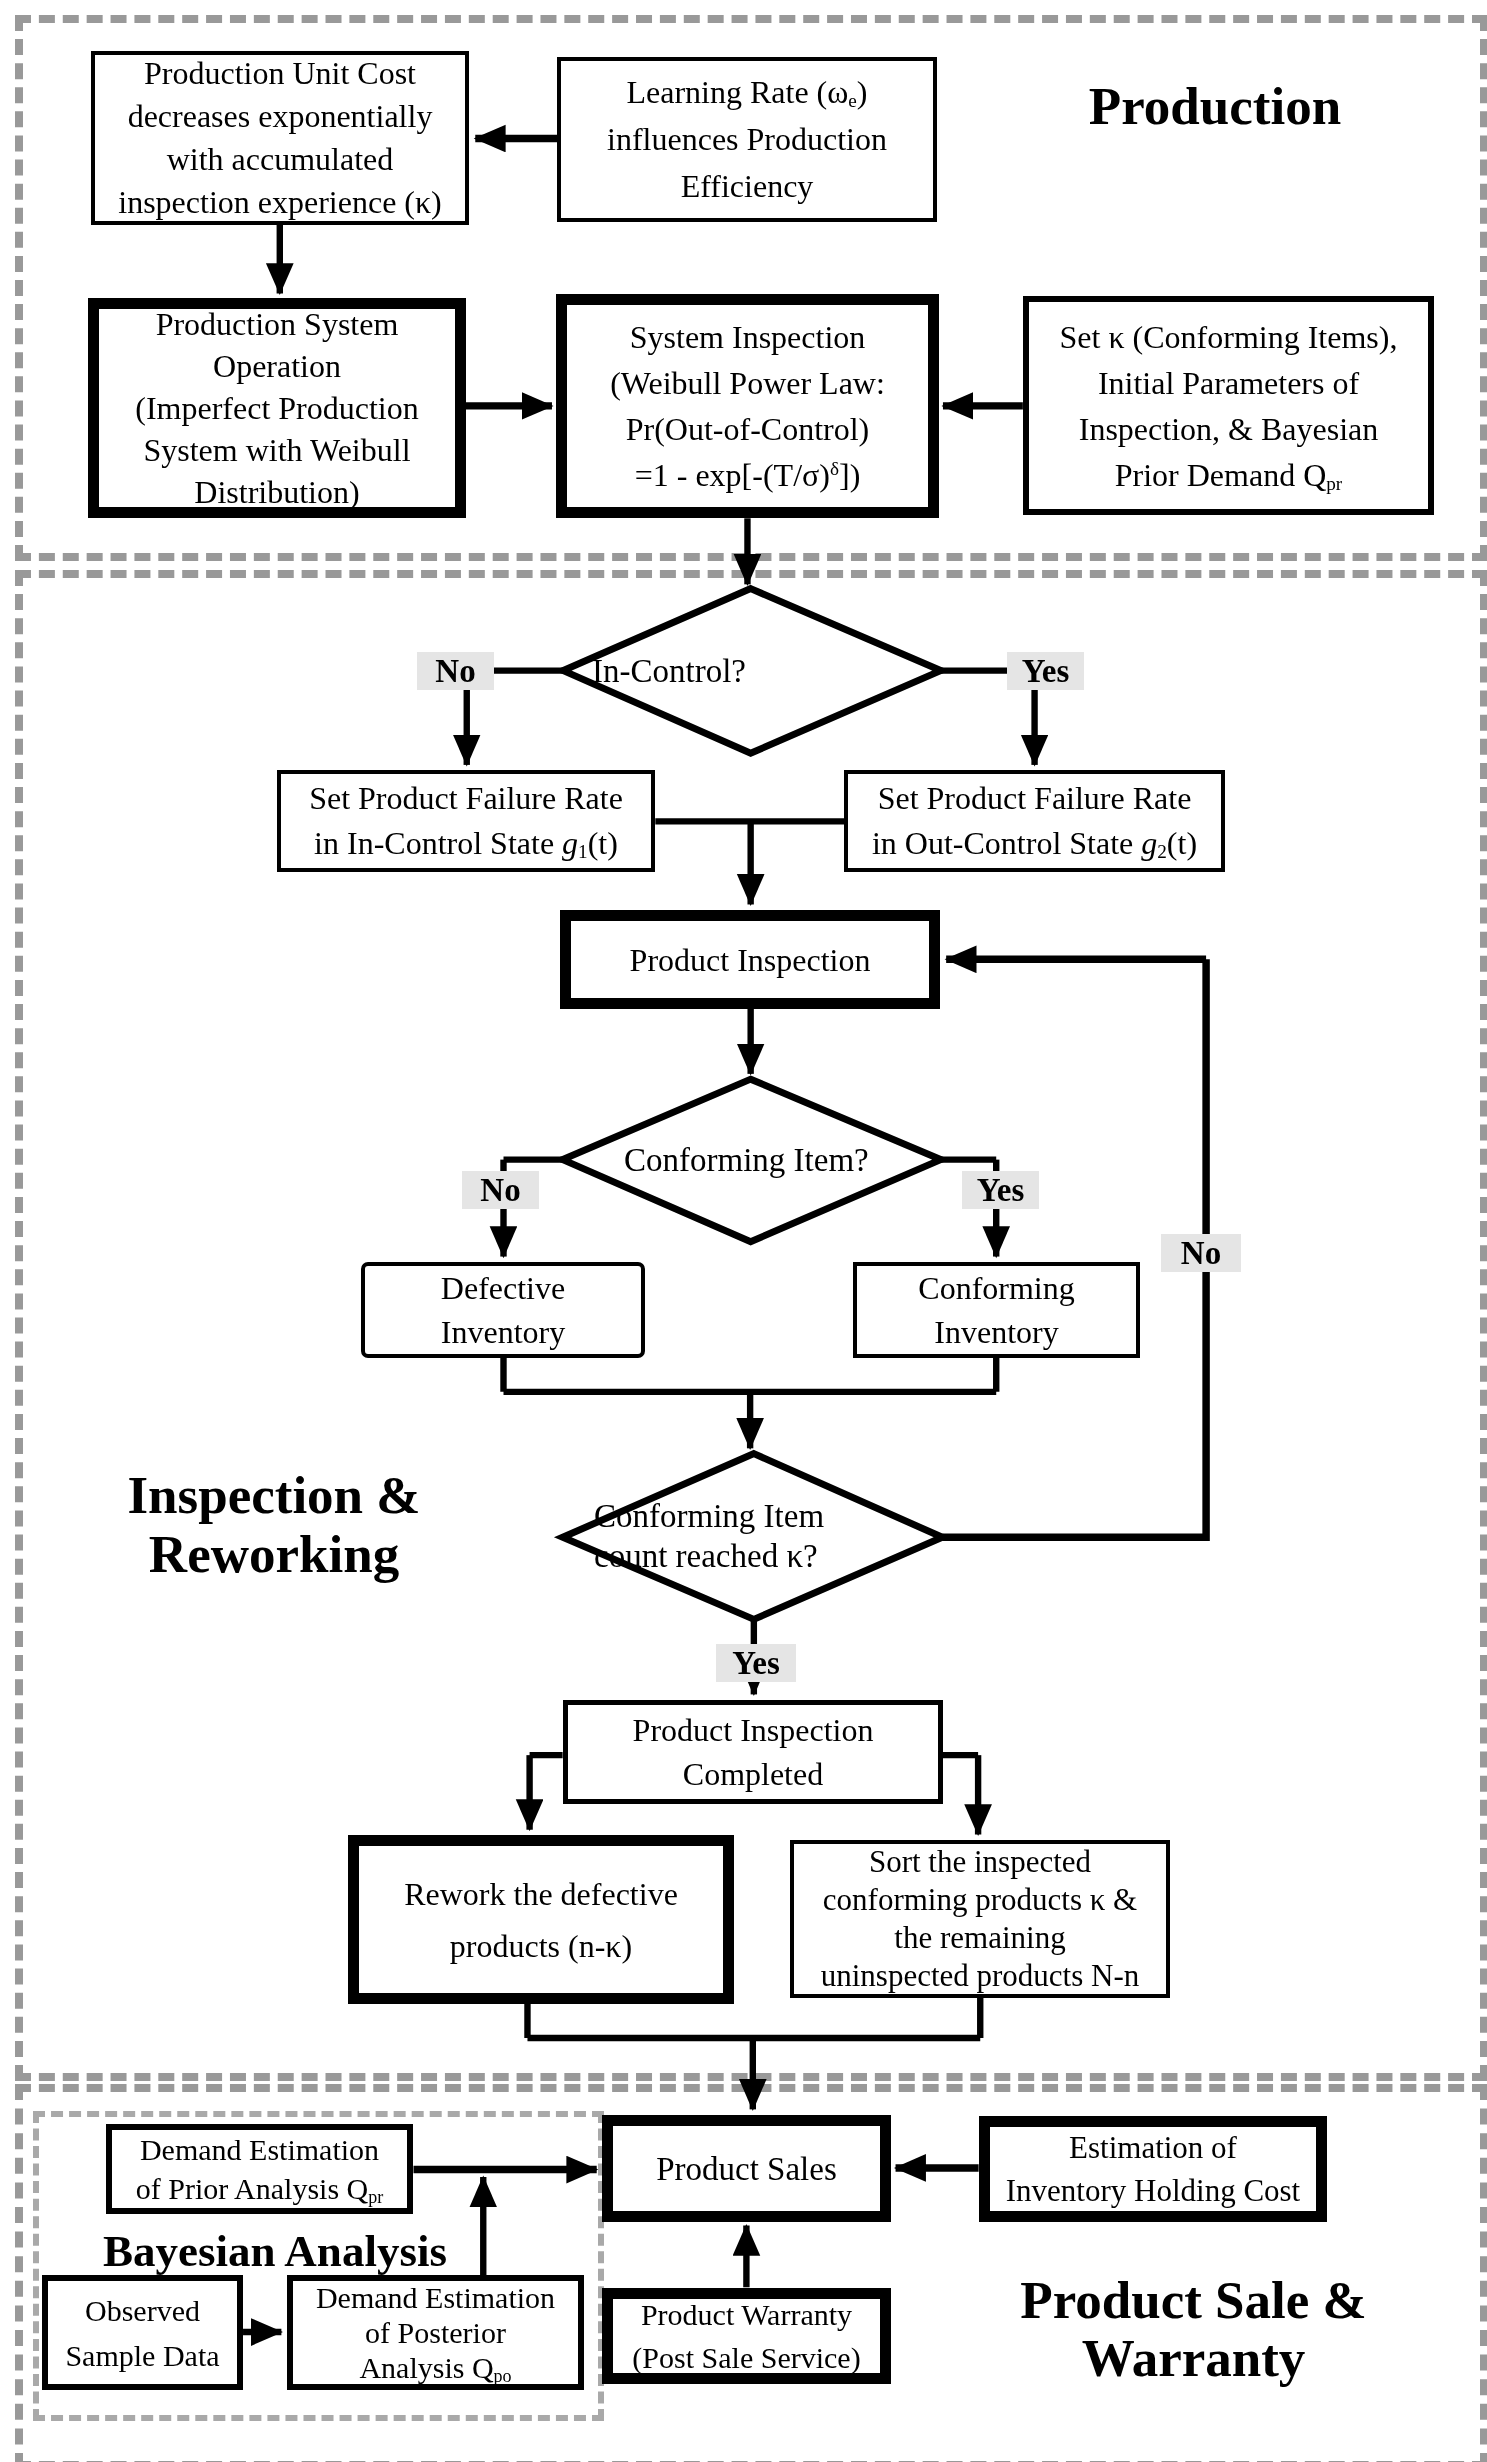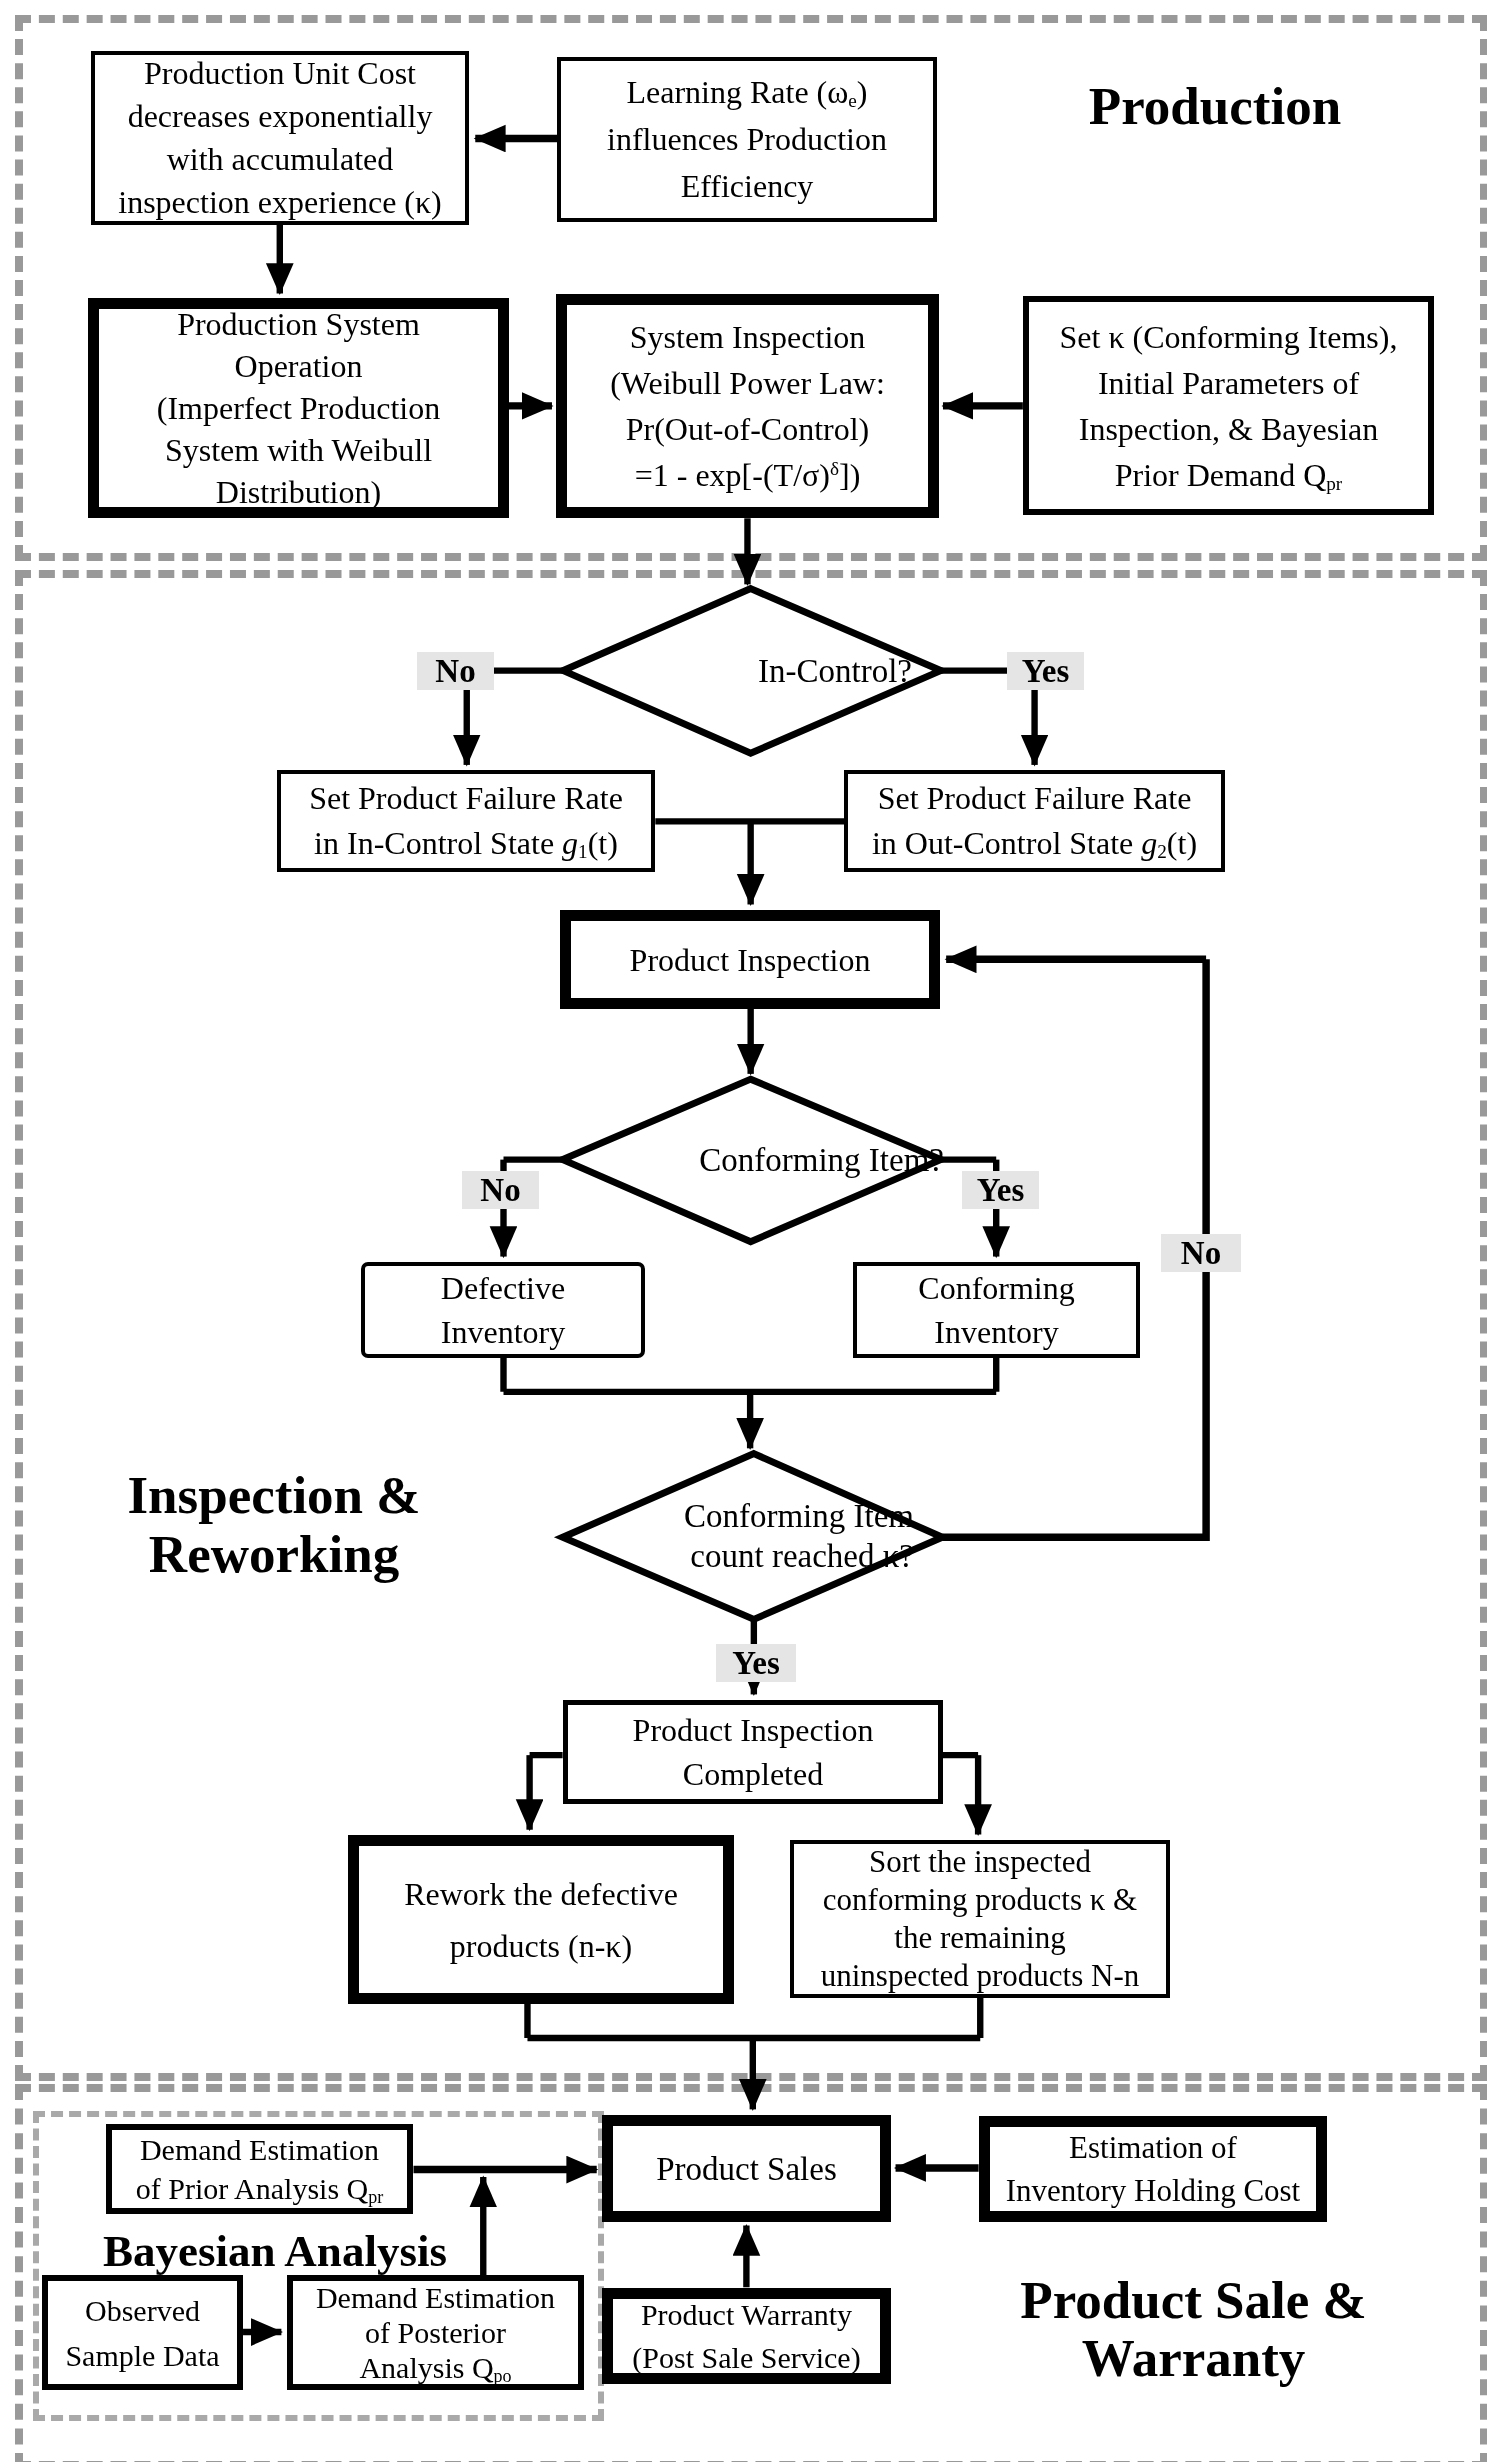--- a/index.html
+++ b/index.html
@@ -10,21 +10,21 @@
   .inner-dash{border:6.4px dashed #a9a9a9;}
   svg.flow{position:absolute;left:0;top:0;z-index:1;}
   svg.flow path, svg.flow polygon.diamond{stroke:#000;fill:none;}
   svg.flow polygon.diamond{fill:#fff;stroke-width:13;}
   .box{position:absolute;z-index:2;background:#fff;box-sizing:border-box;border:4.3px solid #000;
        display:flex;flex-direction:column;justify-content:center;align-items:center;
        text-align:center;font-size:32px;line-height:44px;}
   .b-bold{border-width:11.2px;}
   .b-med{border-width:6.4px;}
   .b-thin{border-width:4.8px;}
-  .dlabel{position:absolute;z-index:3;text-align:right;font-size:33px;line-height:38px;}
+  .dlabel{position:absolute;z-index:3;text-align:left;font-size:33px;line-height:38px;}
   .yn{position:absolute;z-index:3;font-weight:bold;font-size:33px;line-height:38px;text-align:center;background:#e5e5e5;}
   .sect-title{position:absolute;z-index:2;font-weight:bold;text-align:center;}
   sub{font-size:0.6em;vertical-align:-0.22em;line-height:0;}
   sup{font-size:0.6em;vertical-align:0.55em;line-height:0;}
   i.gvar{font-style:italic;}
 </style>
 </head>
 <body>
 
 <div class="stage">
@@ -85,21 +85,21 @@
     <div>with accumulated</div>
     <div>inspection experience (κ)</div>
   </div>
 
   <div class="box b-thin" style="left:557px;top:57px;width:380px;height:165px;line-height:47px;">
     <div><span>Learning Rate (ω</span><sub>e</sub><span>)</span></div>
     <div>influences Production</div>
     <div>Efficiency</div>
   </div>
 
-  <div class="box b-bold" style="left:88px;top:298px;width:421px;height:220px;line-height:42px;">
+  <div class="box b-bold" style="left:88px;top:298px;width:378px;height:220px;line-height:42px;">
     <div>Production System</div>
     <div>Operation</div>
     <div>(Imperfect Production</div>
     <div>System with Weibull</div>
     <div>Distribution)</div>
   </div>
 
   <div class="box b-bold" style="left:556px;top:294px;width:383px;height:224px;line-height:46px;">
     <div>System Inspection</div>
     <div>(Weibull Power Law:</div>

